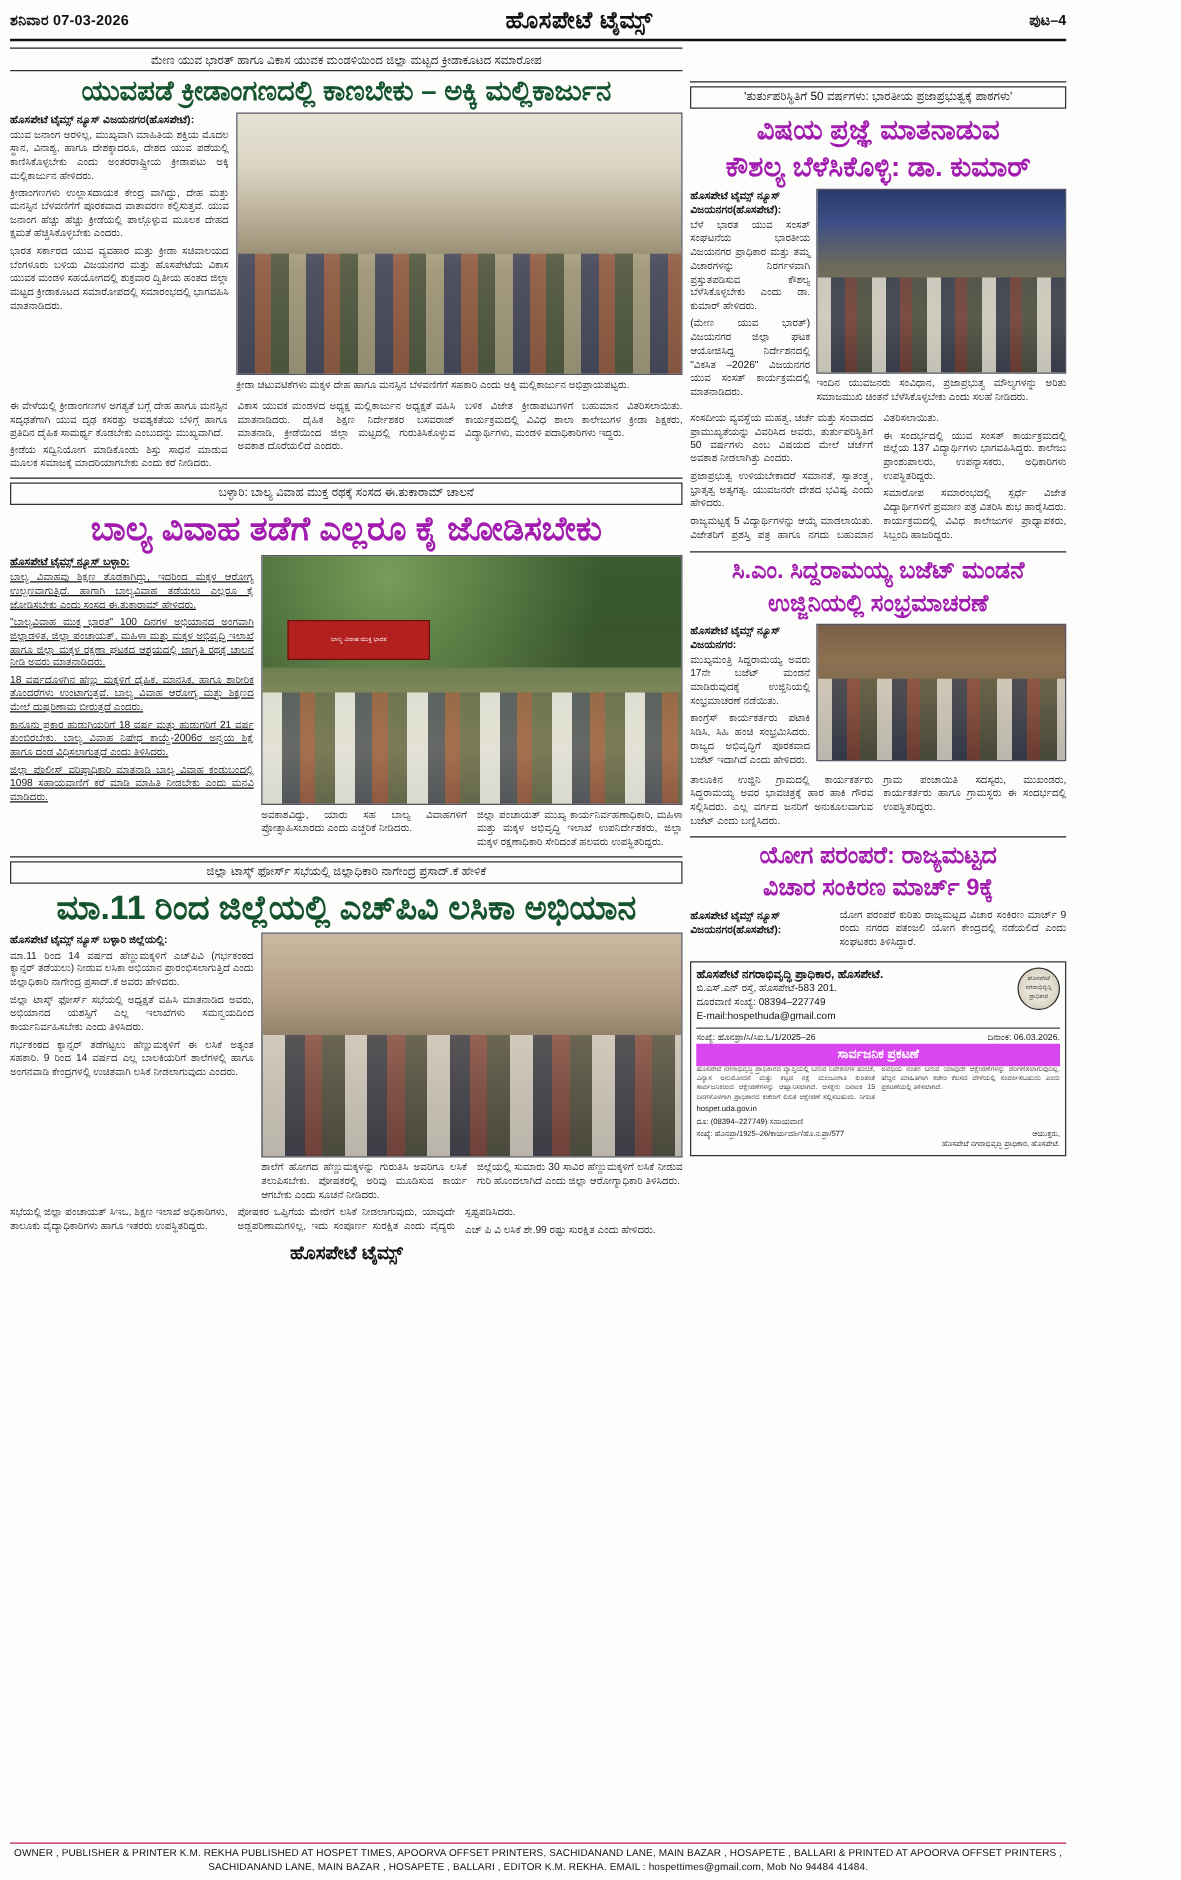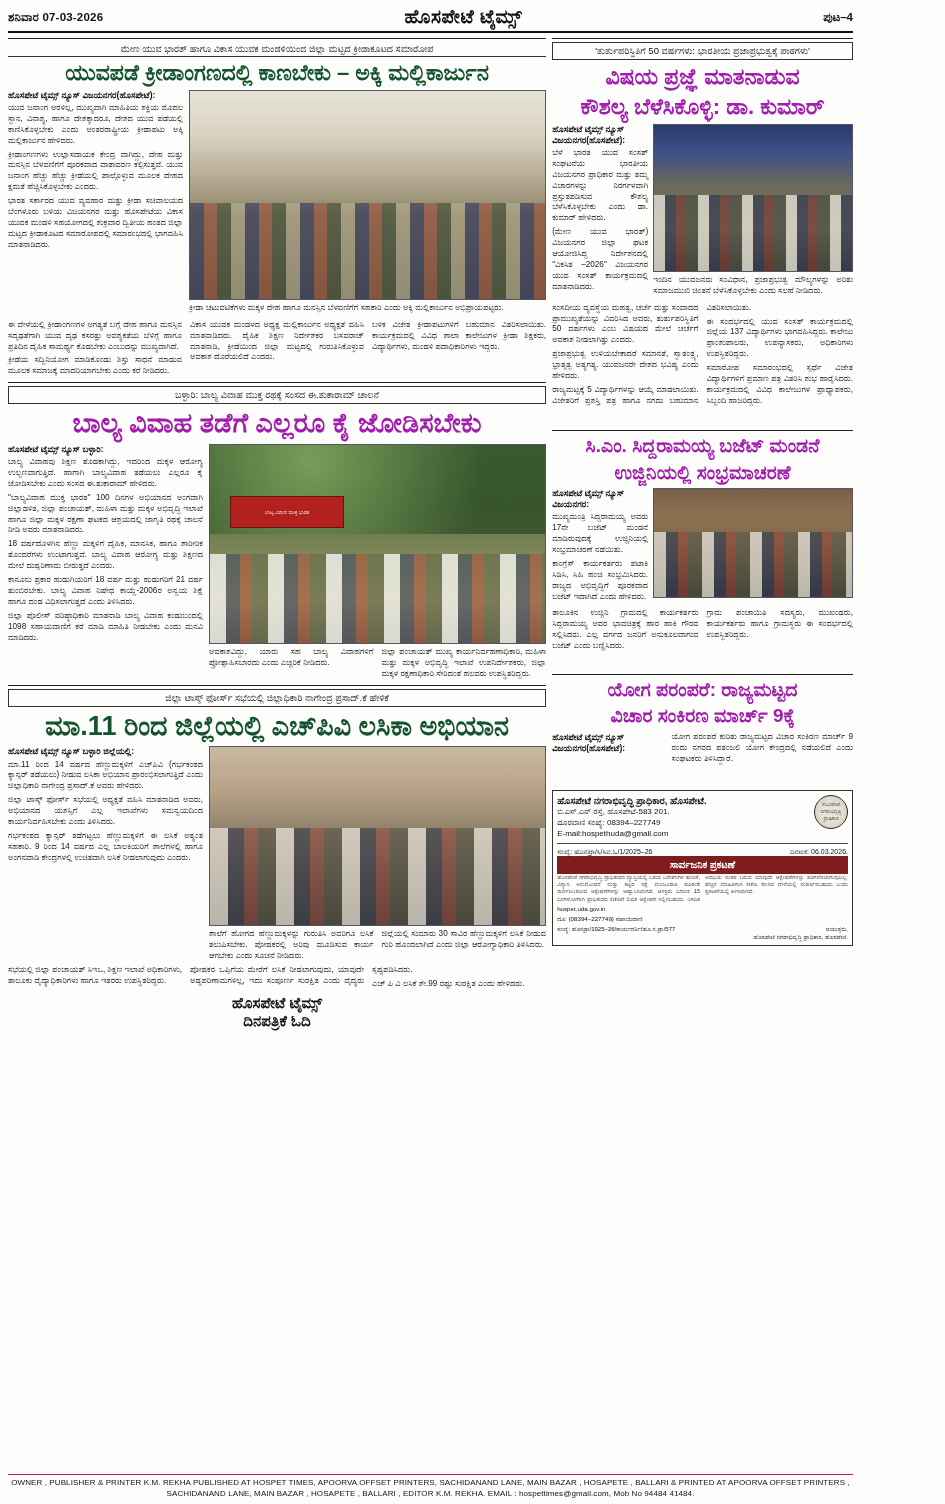--- a/index.html
+++ b/index.html
@@ -41,21 +41,21 @@
     font-size: 11.5px;
     font-weight: bold;
   }
   
   .grid {
     display:flex;
     gap: 6px;
     height: 1425px;
   }
   .col-left { width: 592px; display:flex; flex-direction:column; gap:5px; }
-  .col-right { width: 331px; display:flex; flex-direction:column; gap:22px; }
+  .col-right { width: 331px; display:flex; flex-direction:column; gap:6px;margin-top:27px; }
 
   .block { border-top:1px solid #222; padding-top:3px; }
 
   .kicker {
     font-size: 9.5px;
     text-align:center;
     color:#111;
     line-height:1.25;
     padding: 1px 4px;
     border-bottom: 1px solid #333;
@@ -191,21 +191,21 @@
     width:34px; height:34px; flex:0 0 34px;
     border-radius:50%;
     border:1px solid #2a2a2a;
     background: radial-gradient(circle, #e8e4d8 40%, #c9c2ae 100%);
     display:flex; align-items:center; justify-content:center;
     font-size:5px; text-align:center; color:#333;
   }
   .adbox .rt { text-align:left; flex:1; }
   .adbox .hr { border-top:1px solid #444; margin:3px 0; }
   .notice-title {
-    background:#7f1d1d;
+    background:#d946ef;
     color:#fff;
     font-weight:bold;
     font-size:10px;
     padding:2px 0;
     text-align:center;
   }
   .notice-body {
     font-size:5.6px;
     line-height:1.3;
     text-align:justify;
@@ -277,21 +277,21 @@
           <p>ಕ್ರೀಡೆಯ ಸದ್ವಿನಿಯೋಗ ಮಾಡಿಕೊಂಡು ಶಿಸ್ತು ಸಾಧನೆ ಮಾಡುವ ಮೂಲಕ ಸಮಾಜಕ್ಕೆ ಮಾದರಿಯಾಗಬೇಕು ಎಂದು ಕರೆ ನೀಡಿದರು.</p>
           <p>ವಿಕಾಸ ಯುವಕ ಮಂಡಳದ ಅಧ್ಯಕ್ಷ ಮಲ್ಲಿಕಾರ್ಜುನ ಅಧ್ಯಕ್ಷತೆ ವಹಿಸಿ ಮಾತನಾಡಿದರು. ದೈಹಿಕ ಶಿಕ್ಷಣ ನಿರ್ದೇಶಕರ ಬಸವರಾಜ್ ಮಾತನಾಡಿ, ಕ್ರೀಡೆಯಿಂದ ಜಿಲ್ಲಾ ಮಟ್ಟದಲ್ಲಿ ಗುರುತಿಸಿಕೊಳ್ಳುವ ಅವಕಾಶ ದೊರೆಯಲಿದೆ ಎಂದರು.</p>
           <p>ಬಳಿಕ ವಿಜೇತ ಕ್ರೀಡಾಪಟುಗಳಿಗೆ ಬಹುಮಾನ ವಿತರಿಸಲಾಯಿತು. ಕಾರ್ಯಕ್ರಮದಲ್ಲಿ ವಿವಿಧ ಶಾಲಾ ಕಾಲೇಜುಗಳ ಕ್ರೀಡಾ ಶಿಕ್ಷಕರು, ವಿದ್ಯಾರ್ಥಿಗಳು, ಮಂಡಳಿ ಪದಾಧಿಕಾರಿಗಳು ಇದ್ದರು.</p>
         </div>
       </div>
 
       <div class="block">
         <div class="kicker boxed">ಬಳ್ಳಾರಿ: ಬಾಲ್ಯ ವಿವಾಹ ಮುಕ್ತ ರಥಕ್ಕೆ ಸಂಸದ ಈ.ತುಕಾರಾಮ್ ಚಾಲನೆ</div>
         <div class="headline h-xl">ಬಾಲ್ಯ ವಿವಾಹ ತಡೆಗೆ ಎಲ್ಲರೂ ಕೈ ಜೋಡಿಸಬೇಕು</div>
         <div style="display:flex; gap:6px;">
-          <div style="width:195px;">
+          <div style="width:195px;text-decoration:underline;">
             <div class="byline">ಹೊಸಪೇಟೆ ಟೈಮ್ಸ್ ನ್ಯೂಸ್
 ಬಳ್ಳಾರಿ:</div>
             <div class="body-text">
               <p>ಬಾಲ್ಯ ವಿವಾಹವು ಶಿಕ್ಷಣ ತೊಡಕಾಗಿದ್ದು, ಇದರಿಂದ ಮಕ್ಕಳ ಆರೋಗ್ಯ ಉಲ್ಬಣವಾಗುತ್ತಿದೆ. ಹಾಗಾಗಿ ಬಾಲ್ಯವಿವಾಹ ತಡೆಯಲು ಎಲ್ಲರೂ ಕೈ ಜೋಡಿಸಬೇಕು ಎಂದು ಸಂಸದ ಈ.ತುಕಾರಾಮ್ ಹೇಳಿದರು.</p>
               <p>"ಬಾಲ್ಯವಿವಾಹ ಮುಕ್ತ ಭಾರತ" 100 ದಿನಗಳ ಅಭಿಯಾನದ ಅಂಗವಾಗಿ ಜಿಲ್ಲಾಡಳಿತ, ಜಿಲ್ಲಾ ಪಂಚಾಯತ್, ಮಹಿಳಾ ಮತ್ತು ಮಕ್ಕಳ ಅಭಿವೃದ್ಧಿ ಇಲಾಖೆ ಹಾಗೂ ಜಿಲ್ಲಾ ಮಕ್ಕಳ ರಕ್ಷಣಾ ಘಟಕದ ಆಶ್ರಯದಲ್ಲಿ ಜಾಗೃತಿ ರಥಕ್ಕೆ ಚಾಲನೆ ನೀಡಿ ಅವರು ಮಾತನಾಡಿದರು.</p>
               <p>18 ವರ್ಷದೊಳಗಿನ ಹೆಣ್ಣು ಮಕ್ಕಳಿಗೆ ದೈಹಿಕ, ಮಾನಸಿಕ, ಹಾಗೂ ಶಾರೀರಿಕ ತೊಂದರೆಗಳು ಉಂಟಾಗುತ್ತವೆ. ಬಾಲ್ಯ ವಿವಾಹ ಆರೋಗ್ಯ ಮತ್ತು ಶಿಕ್ಷಣದ ಮೇಲೆ ದುಷ್ಪರಿಣಾಮ ಬೀರುತ್ತದೆ ಎಂದರು.</p>
               <p>ಕಾನೂನು ಪ್ರಕಾರ ಹುಡುಗಿಯರಿಗೆ 18 ವರ್ಷ ಮತ್ತು ಹುಡುಗರಿಗೆ 21 ವರ್ಷ ತುಂಬಿರಬೇಕು. ಬಾಲ್ಯ ವಿವಾಹ ನಿಷೇಧ ಕಾಯ್ದೆ-2006ರ ಅನ್ವಯ ಶಿಕ್ಷೆ ಹಾಗೂ ದಂಡ ವಿಧಿಸಲಾಗುತ್ತದೆ ಎಂದು ತಿಳಿಸಿದರು.</p>
               <p>ಜಿಲ್ಲಾ ಪೊಲೀಸ್ ವರಿಷ್ಠಾಧಿಕಾರಿ ಮಾತನಾಡಿ ಬಾಲ್ಯ ವಿವಾಹ ಕಂಡುಬಂದಲ್ಲಿ 1098 ಸಹಾಯವಾಣಿಗೆ ಕರೆ ಮಾಡಿ ಮಾಹಿತಿ ನೀಡಬೇಕು ಎಂದು ಮನವಿ ಮಾಡಿದರು.</p>
             </div>
           </div>
@@ -328,21 +328,20 @@
             </div>
           </div>
         </div>
         <div class="body-text cols3" style="margin-top:3px;">
           <p>ಸಭೆಯಲ್ಲಿ ಜಿಲ್ಲಾ ಪಂಚಾಯತ್ ಸಿಇಒ, ಶಿಕ್ಷಣ ಇಲಾಖೆ ಅಧಿಕಾರಿಗಳು, ತಾಲೂಕು ವೈದ್ಯಾಧಿಕಾರಿಗಳು ಹಾಗೂ ಇತರರು ಉಪಸ್ಥಿತರಿದ್ದರು.</p>
           <p>ಪೋಷಕರ ಒಪ್ಪಿಗೆಯ ಮೇರೆಗೆ ಲಸಿಕೆ ನೀಡಲಾಗುವುದು, ಯಾವುದೇ ಅಡ್ಡಪರಿಣಾಮಗಳಿಲ್ಲ, ಇದು ಸಂಪೂರ್ಣ ಸುರಕ್ಷಿತ ಎಂದು ವೈದ್ಯರು ಸ್ಪಷ್ಟಪಡಿಸಿದರು.</p>
           <p>ಎಚ್ ಪಿ ವಿ ಲಸಿಕೆ ಶೇ.99 ರಷ್ಟು ಸುರಕ್ಷಿತ ಎಂದು ಹೇಳಿದರು.</p>
         </div>
         <div class="promo">
           <div>ಹೊಸಪೇಟೆ ಟೈಮ್ಸ್</div>
-          <div>ದಿನಪತ್ರಿಕೆ ಓದಿ</div>
         </div>
       </div>
 
     </div>
 
     <div class="col-right">
 
       <div class="block">
         <div class="kicker boxed">'ತುರ್ತುಪರಿಸ್ಥಿತಿಗೆ 50 ವರ್ಷಗಳು: ಭಾರತೀಯ ಪ್ರಜಾಪ್ರಭುತ್ವಕ್ಕೆ ಪಾಠಗಳು'</div>
         <div class="headline h-lg">ವಿಷಯ ಪ್ರಜ್ಞೆ ಮಾತನಾಡುವ</div>

